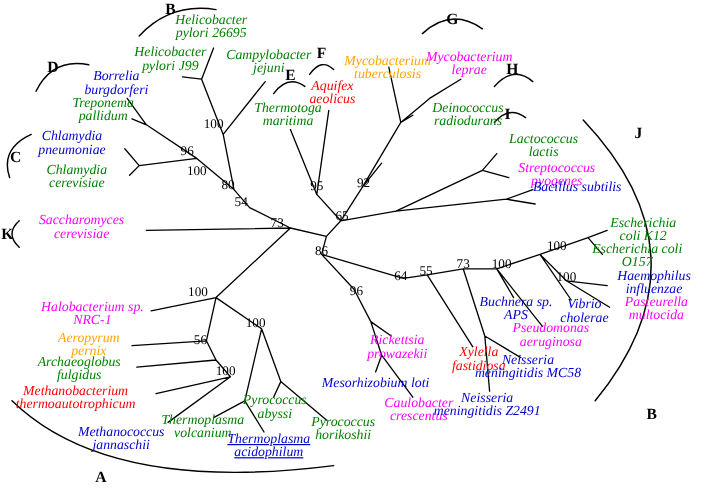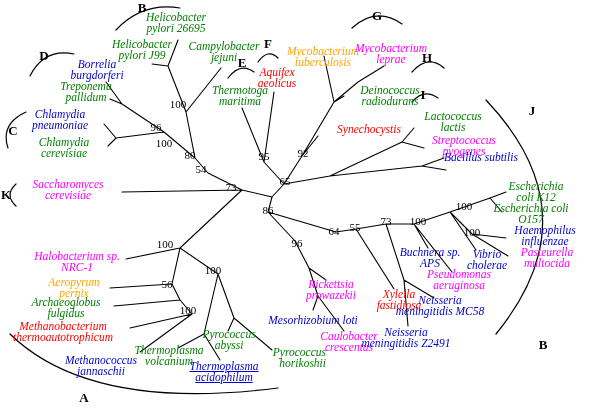--- a/index.html
+++ b/index.html
@@ -37,21 +37,20 @@
   <span class="taxon" style="left: 224px; top: 52px; width: 90px; color: rgb(0, 128, 0);">Campylobacter jejuni</span>
   <span class="taxon" style="left: 323px; top: 40px; width: 100px; color: rgb(255, 165, 0); margin-top: 17px;">Mycobacterium tuberculosis</span>
   <span class="taxon" style="left: 391px; top: 54px; width: 100px; color: rgb(255, 0, 255);">Mycobacterium leprae</span>
   <span class="taxon" style="left: 277px; top: 78px; width: 60px; color: rgb(255, 0, 0);">Aquifex aeolicus</span>
   <span class="taxon" style="left: 240px; top: 96px; width: 80px; color: rgb(0, 128, 0);">Thermotoga maritima</span>
   <span class="taxon" style="left: 97px; top: 70px; width: 80px; color: rgb(0, 0, 205);">Borrelia burgdorferi</span>
   <span class="taxon" style="left: 86px; top: 92px; width: 80px; color: rgb(0, 128, 0);">Treponema pallidum</span>
   <span class="taxon" style="left: 390px; top: 96px; width: 90px; color: rgb(0, 128, 0);">Deinococcus radiodurans</span>
   <span class="taxon" style="left: 60px; top: 120px; width: 85px; color: rgb(0, 0, 205);">Chlamydia pneumoniae</span>
   <span class="taxon" style="left: 64px; top: 148px; width: 85px; color: rgb(0, 128, 0);">Chlamydia cerevisiae</span>
-  <span class="taxon" style="left: 369px; top: 129px; width: 100px; color: rgb(255, 0, 0);">Synechocystis</span>
   <span class="taxon" style="left: 453px; top: 122px; width: 80px; color: rgb(0, 128, 0);">Lactococcus lactis</span>
   <span class="taxon" style="left: 464px; top: 146px; width: 95px; color: rgb(255, 0, 255);">Streptococcus pyogenes</span>
   <span class="taxon" style="left: 481px; top: 157px; width: 95px; color: rgb(0, 0, 205);">Bacillus subtilis</span>
   <span class="taxon" style="left: 68px; top: 190px; width: 100px; color: rgb(255, 0, 255);">Saccharomyces cerevisiae</span>
   <span class="taxon" style="left: 536px; top: 192px; width: 75px; color: rgb(0, 128, 0);">Escherichia coli K12</span>
   <span class="taxon" style="left: 531px; top: 214px; width: 80px; color: rgb(0, 128, 0);">Escherichia coli O157</span>
   <span class="taxon" style="left: 545px; top: 236px; width: 85px; color: rgb(0, 0, 205);">Haemophilus influenzae</span>
   <span class="taxon" style="left: 547px; top: 258px; width: 80px; color: rgb(255, 0, 255);">Pasteurella multocida</span>
   <span class="taxon" style="left: 487px; top: 260px; width: 60px; color: rgb(0, 0, 205);">Vibrio cholerae</span>
   <span class="taxon" style="left: 430px; top: 258px; width: 75px; color: rgb(0, 0, 205);">Buchnera sp. APS</span>
@@ -63,21 +62,21 @@
   <span class="taxon" style="left: 349px; top: 342px; width: 85px; color: rgb(255, 0, 255);">Caulobacter crescentus</span>
   <span class="taxon" style="left: 406px; top: 338px; width: 95px; color: rgb(0, 0, 205);">Neisseria meningitidis Z2491</span>
   <span class="taxon" style="left: 77px; top: 262px; width: 110px; color: rgb(255, 0, 255);">Halobacterium sp. NRC-1</span>
   <span class="taxon" style="left: 74px; top: 288px; width: 70px; color: rgb(255, 165, 0);">Aeropyrum pernix</span>
   <span class="taxon" style="left: 66px; top: 308px; width: 90px; color: rgb(0, 128, 0);">Archaeoglobus fulgidus</span>
   <span class="taxon" style="left: 63px; top: 332px; width: 130px; color: rgb(255, 0, 0);">Methanobacterium thermoautotrophicum</span>
   <span class="taxon" style="left: 101px; top: 366px; width: 100px; color: rgb(0, 0, 205);">Methanococcus jannaschii</span>
   <span class="taxon" style="left: 169px; top: 356px; width: 90px; color: rgb(0, 128, 0);">Thermoplasma volcanium</span>
   <span class="taxon" style="left: 224px; top: 372px; width: 95px; color: rgb(0, 0, 205); text-decoration: underline;">Thermoplasma acidophilum</span>
   <span class="taxon" style="left: 229px; top: 340px; width: 75px; color: rgb(0, 128, 0);">Pyrococcus abyssi</span>
-  <span class="taxon" style="left: 286px; top: 358px; width: 80px; color: rgb(0, 128, 0); text-align: right;">Pyrococcus horikoshii</span>
+  <span class="taxon" style="left: 286px; top: 358px; width: 80px; color: rgb(0, 128, 0);">Pyrococcus horikoshii</span>
 
   <span class="bval" style="left:178px;top:104px">100</span>
   <span class="bval" style="left:156px;top:127px">96</span>
   <span class="bval" style="left:164px;top:143px">100</span>
   <span class="bval" style="left:190px;top:155px">80</span>
   <span class="bval" style="left:201px;top:169px">54</span>
   <span class="bval" style="left:264px;top:156px">95</span>
   <span class="bval" style="left:303px;top:153px">92</span>
   <span class="bval" style="left:231px;top:187px">73</span>
   <span class="bval" style="left:285px;top:181px">65</span>

